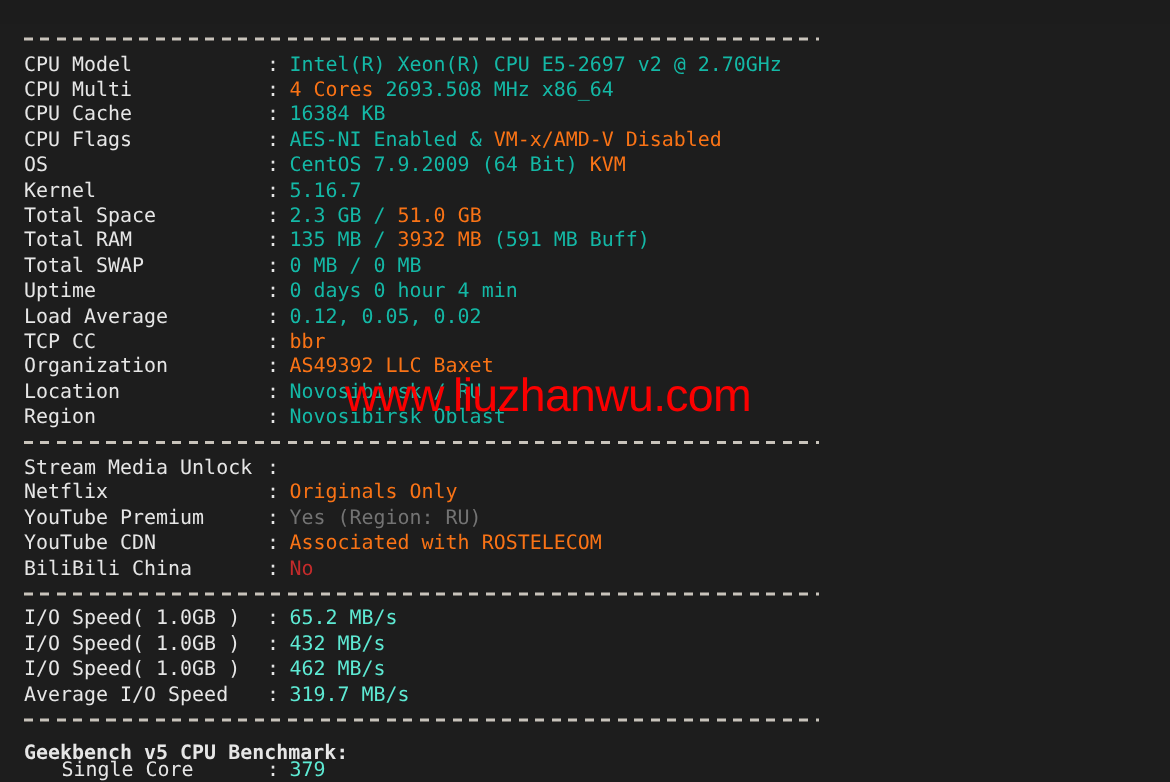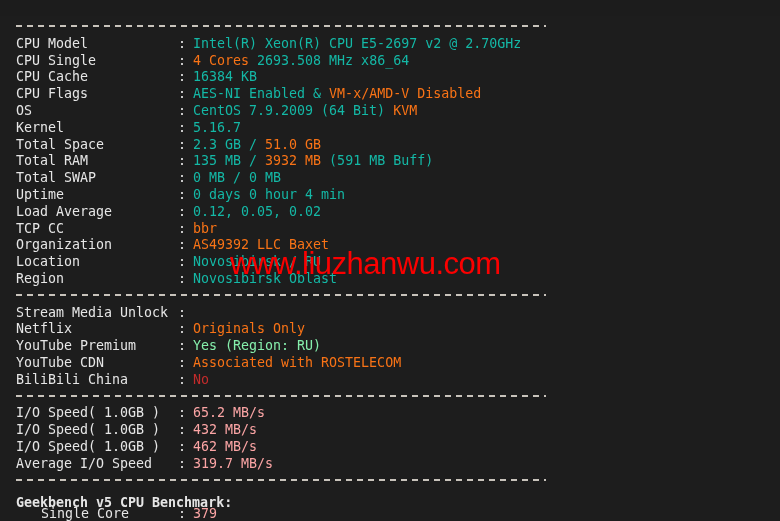--- a/index.html
+++ b/index.html
@@ -80,22 +80,22 @@
     position: absolute;
     left: 16px;
     top: 6px;
     color: #e6e6e6;
     font-weight: bold;
   }
 
   
   .c-cyan   { color: #14b8a6; }
   .c-orange { color: #f97316; }
-  .c-olive  { color: #fca5a5; text-align: right; }
-  .c-green  { color: #86efac; text-align: right; }
+  .c-olive  { color: #5eead4; text-align: right; }
+  .c-green  { color: #737373; text-align: right; }
   .c-red    { color: #c42b2b; text-align: right; }
 
   
   #watermark {
     position: absolute;
     left: 230px;
     top: 232px;
     font-family: "Liberation Sans", "DejaVu Sans", sans-serif;
     font-size: 31px;
     font-weight: 400;
@@ -116,21 +116,21 @@
         <i></i>
       </div>
 
     <div class="row">
       <span class="lbl">CPU Model</span>
       <span class="colon">:</span>
       <span class="val c-cyan">Intel(R) Xeon(R) CPU E5-2697 v2 @ 2.70GHz</span>
     </div>
 
     <div class="row">
-      <span class="lbl">CPU Single</span>
+      <span class="lbl">CPU Multi</span>
       <span class="colon">:</span>
       <span class="val"><span class="c-orange">4 Cores</span><span class="c-cyan"> 2693.508 MHz x86_64</span></span>
     </div>
 
     <div class="row">
       <span class="lbl">CPU Cache</span>
       <span class="colon">:</span>
       <span class="val c-cyan">16384 KB</span>
     </div>
 

